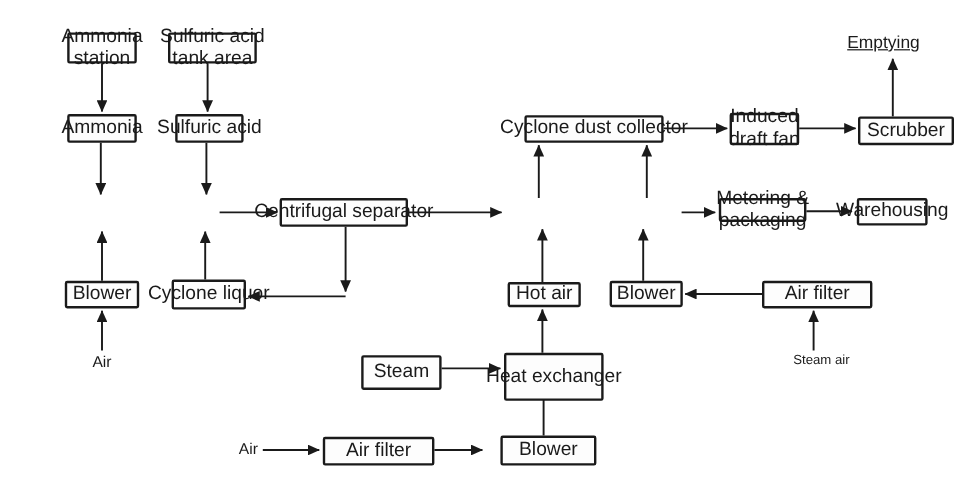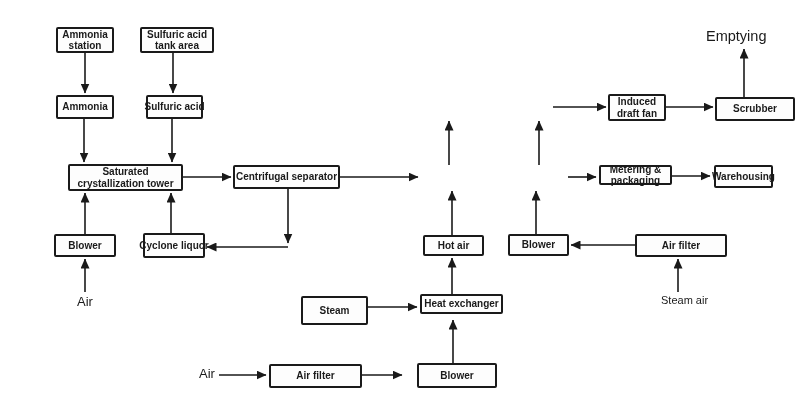--- a/index.html
+++ b/index.html
@@ -25,31 +25,30 @@
   .node {
     position: absolute;
     box-sizing: border-box;
     border: 2px solid #1a1a1a;
     border-radius: 2px;
     background: #fdfdfd;
     display: flex;
     align-items: center;
     justify-content: center;
     text-align: center;
-    font-size: 10px;
+    font-size: 16px;
     line-height: 1.15;
-    font-weight: bold;
   }
   .node .lbl { white-space: pre; }
   .float-label {
     position: absolute;
     white-space: pre;
     font-size: 13px;
   }
-  .float-label.big { font-size: 14.5px; }
+  .float-label.big { font-size: 14.5px; text-decoration: underline; }
   .float-label.small { font-size: 11px; }
 </style>
 </head>
 <body>
 
 <div id="canvas">
 
   <svg id="arrows" viewBox="0 0 800 418" xmlns="http://www.w3.org/2000/svg">
     <defs>
       <marker id="ah" markerUnits="userSpaceOnUse" markerWidth="10" markerHeight="9" refX="9.5" refY="4.5" orient="auto">
@@ -92,32 +91,31 @@
   <div class="node" style="left:140px;top:27px;width:74px;height:26px">
     <span class="lbl">Sulfuric acid
 tank area</span>
   </div>
   <div class="node" style="left:56px;top:95px;width:58px;height:24px">
     <span class="lbl">Ammonia</span>
   </div>
   <div class="node" style="left:146px;top:95px;width:57px;height:24px">
     <span class="lbl">Sulfuric acid</span>
   </div>
-  <div class="node" style="left:68px;top:164px;width:115px;height:27px">
-    <span class="lbl">Saturated
-crystallization tower</span>
-  </div>
   <div class="node" style="left:54px;top:234px;width:62px;height:23px">
     <span class="lbl">Blower</span>
   </div>
   <div class="node" style="left:143px;top:233px;width:62px;height:25px">
     <span class="lbl">Cyclone liquor</span>
   </div>
   <div class="node" style="left:233px;top:165px;width:107px;height:24px">
     <span class="lbl">Centrifugal separator</span>
+  </div>
+  <div class="node" style="left:437px;top:96px;width:116px;height:23px">
+    <span class="lbl">Cyclone dust collector</span>
   </div>
   <div class="node" style="left:608px;top:94px;width:58px;height:27px">
     <span class="lbl">Induced
 draft fan</span>
   </div>
   <div class="node" style="left:715px;top:97px;width:80px;height:24px">
     <span class="lbl">Scrubber</span>
   </div>
   <div class="node" style="left:599px;top:165px;width:73px;height:20px">
     <span class="lbl">Metering &amp;
@@ -131,21 +129,21 @@
   </div>
   <div class="node" style="left:508px;top:234px;width:61px;height:22px">
     <span class="lbl">Blower</span>
   </div>
   <div class="node" style="left:635px;top:234px;width:92px;height:23px">
     <span class="lbl">Air filter</span>
   </div>
   <div class="node" style="left:301px;top:296px;width:67px;height:29px">
     <span class="lbl">Steam</span>
   </div>
-  <div class="node" style="left:420px;top:294px;width:83px;height:20px">
+  <div class="node" style="left:420px;top:294px;width:83px;height:40px">
     <span class="lbl">Heat exchanger</span>
   </div>
   <div class="node" style="left:269px;top:364px;width:93px;height:24px">
     <span class="lbl">Air filter</span>
   </div>
   <div class="node" style="left:417px;top:363px;width:80px;height:25px">
     <span class="lbl">Blower</span>
   </div>
 
   <span class="float-label big" style="left:706px;top:28px">Emptying</span>

